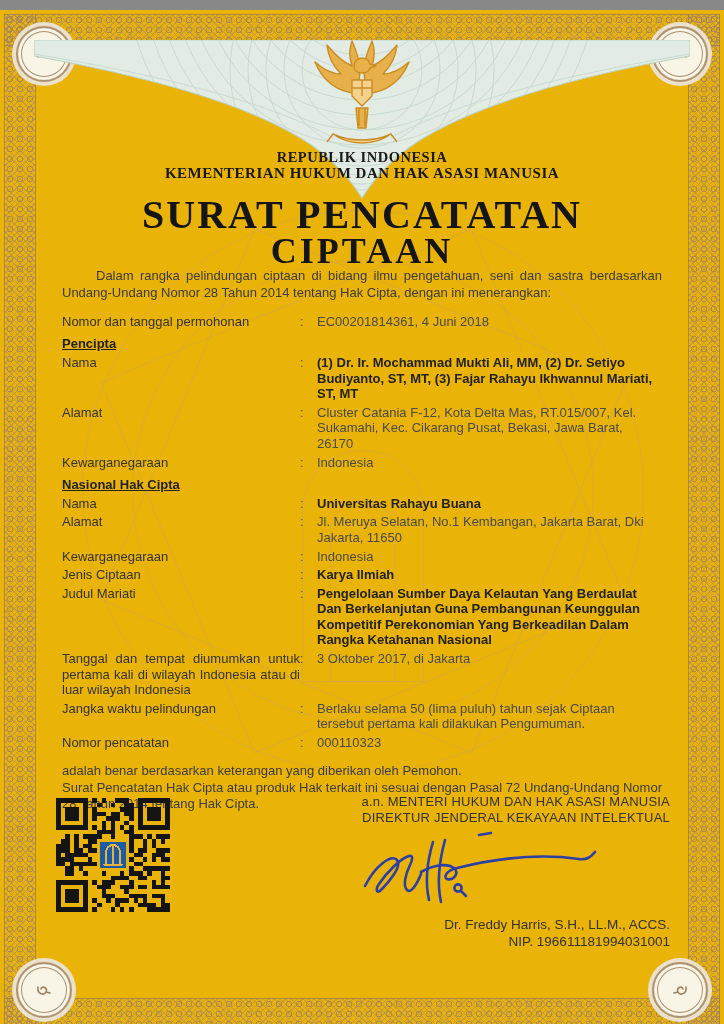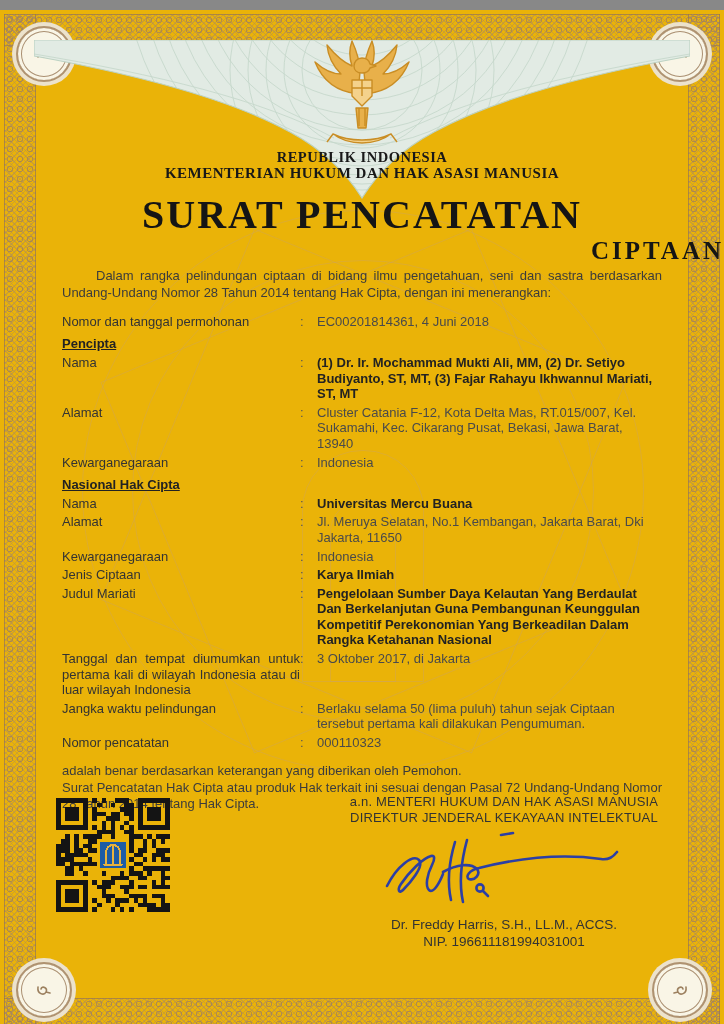--- a/index.html
+++ b/index.html
@@ -46,41 +46,41 @@
   
   .fan{position:absolute;left:34px;top:30px;}
   .garuda{position:absolute;left:309px;top:26px;}
   .header-lines{position:absolute;left:0;right:0;top:139px;text-align:center;
     font-family:"Liberation Serif","DejaVu Serif",serif;font-weight:bold;color:#181818;}
   .header-lines .l1{font-size:14.5px;letter-spacing:.5px;line-height:16px;}
   .header-lines .l2{font-size:15px;letter-spacing:.5px;line-height:17px;}
   .title{position:absolute;left:0;right:0;top:184px;text-align:center;
     font-family:"Liberation Serif","DejaVu Serif",serif;font-weight:bold;color:#151515;}
   .title .t1{font-size:40px;letter-spacing:2px;line-height:42px;}
-  .title .t2{font-size:25px;letter-spacing:3px;line-height:30px;margin-top:0px;text-align:right;}
+  .title .t2{font-size:36px;letter-spacing:3px;line-height:30px;margin-top:0px;}
 
   
   .content{position:absolute;left:62px;right:62px;top:258px;color:#3c3c3c;font-size:13px;line-height:1.2;}
   .intro{text-align:justify;text-indent:34px;line-height:1.3;color:#3c3c3c;}
   .fields{margin-top:12px;display:flex;flex-direction:column;gap:3px;}
   .row{display:flex;align-items:flex-start;}
   .row .label{width:238px;flex:0 0 238px;color:#333;}
   .row .label.justify{text-align:justify;}
   .row .colon{width:17px;flex:0 0 17px;text-align:left;color:#555;}
   .row .value{flex:1;color:#4a4a4a;}
   .row .value.bold{font-weight:bold;color:#222;}
   .row.section{margin-top:4px;}
   .row.section .label{font-weight:bold;color:#222;width:auto;flex:1;text-decoration:underline;}
   .closing{margin-top:12px;line-height:1.3;}
   .closing .p2{text-align:justify;}
 
   
   .footer{position:absolute;left:62px;right:62px;top:784px;height:210px;}
   .qr{position:absolute;left:-6px;top:4px;width:114px;height:114px;}
-  .sign-block{position:absolute;left:254px;width:376px;text-align:center;color:#333;}
+  .sign-block{position:absolute;left:232px;width:376px;text-align:right;color:#333;}
   .sign-block .sb1,.sign-block .sb2{font-size:13px;line-height:16px;letter-spacing:.2px;}
   .sign-svg{display:block;margin:4px auto 0;}
   .sign-block .name{font-size:13.5px;line-height:17px;margin-top:2px;}
   .sign-block .nip{font-size:13.5px;line-height:17px;}
 </style>
 </head>
 <body>
 
 <div class="page">
 
@@ -191,37 +191,37 @@
 
   <div class="row">
     <div class="label">Nama</div>
     <div class="colon">:</div>
     <div class="value bold">(1) Dr. Ir. Mochammad Mukti Ali, MM, (2) Dr. Setiyo Budiyanto, ST, MT, (3) Fajar Rahayu Ikhwannul Mariati, ST, MT</div>
   </div>
 
   <div class="row">
     <div class="label">Alamat</div>
     <div class="colon">:</div>
-    <div class="value">Cluster Catania F-12, Kota Delta Mas, RT.015/007, Kel. Sukamahi, Kec. Cikarang Pusat, Bekasi, Jawa Barat, 13940</div>
+    <div class="value">Cluster Catania F-12, Kota Delta Mas, RT.015/007, Kel. Sukamahi, Kec. Cikarang Pusat, Bekasi, Jawa Barat, 26170</div>
   </div>
 
   <div class="row">
     <div class="label">Kewarganegaraan</div>
     <div class="colon">:</div>
     <div class="value">Indonesia</div>
   </div>
 
   <div class="row section">
     <div class="label">Nasional Hak Cipta</div>
   </div>
 
   <div class="row">
     <div class="label">Nama</div>
     <div class="colon">:</div>
-    <div class="value bold">Universitas Mercu Buana</div>
+    <div class="value bold">Universitas Rahayu Buana</div>
   </div>
 
   <div class="row">
     <div class="label">Alamat</div>
     <div class="colon">:</div>
     <div class="value">Jl. Meruya Selatan, No.1 Kembangan, Jakarta Barat, Dki Jakarta, 11650</div>
   </div>
 
   <div class="row">
     <div class="label">Kewarganegaraan</div>

